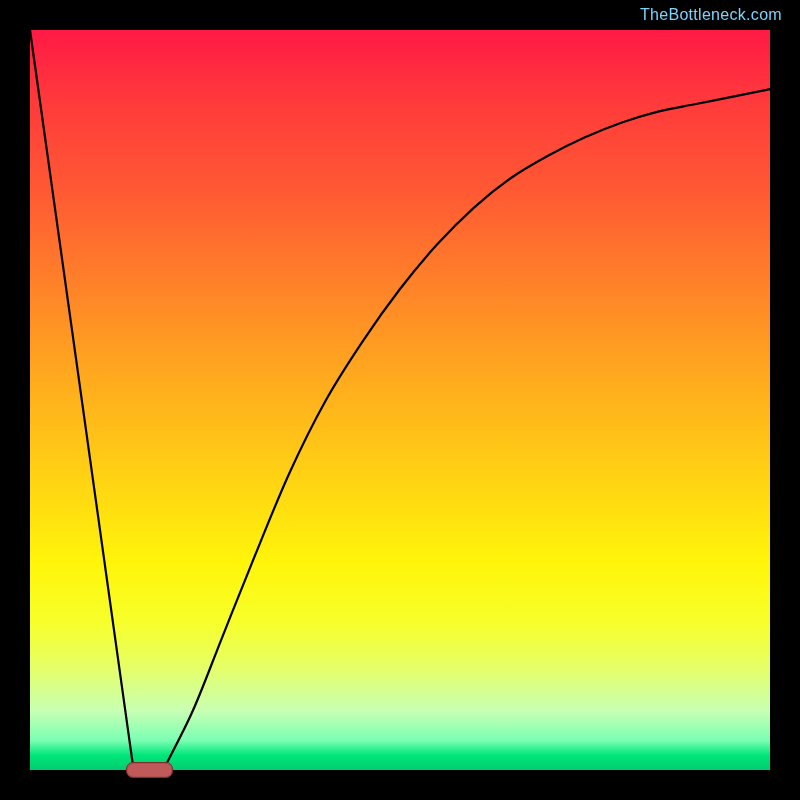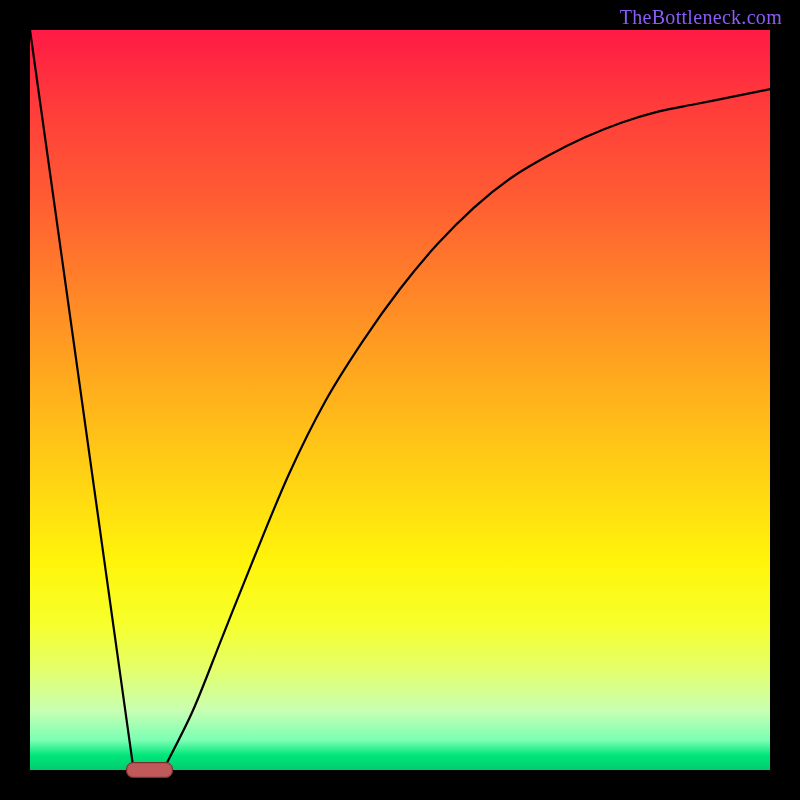--- a/index.html
+++ b/index.html
@@ -37,26 +37,25 @@
       #c8ffb3 92%,
       #7affb3 96%,
       #00e67a 98%,
       #00cc70 100%
     );
   }
   .watermark {
     position: absolute;
     top: 6px;
     right: 18px;
-    color: #8b5cf6;
-    font-size: 20px;
+    color: #7dd3fc;
+    font-size: 16px;
     font-weight: 500;
     letter-spacing: 0.3px;
     user-select: none;
-    font-family: Liberation Serif, serif;
   }
   svg.curve {
     position: absolute;
     left: 0;
     top: 0;
     width: 740px;
     height: 740px;
     overflow: visible;
   }
   .marker {

